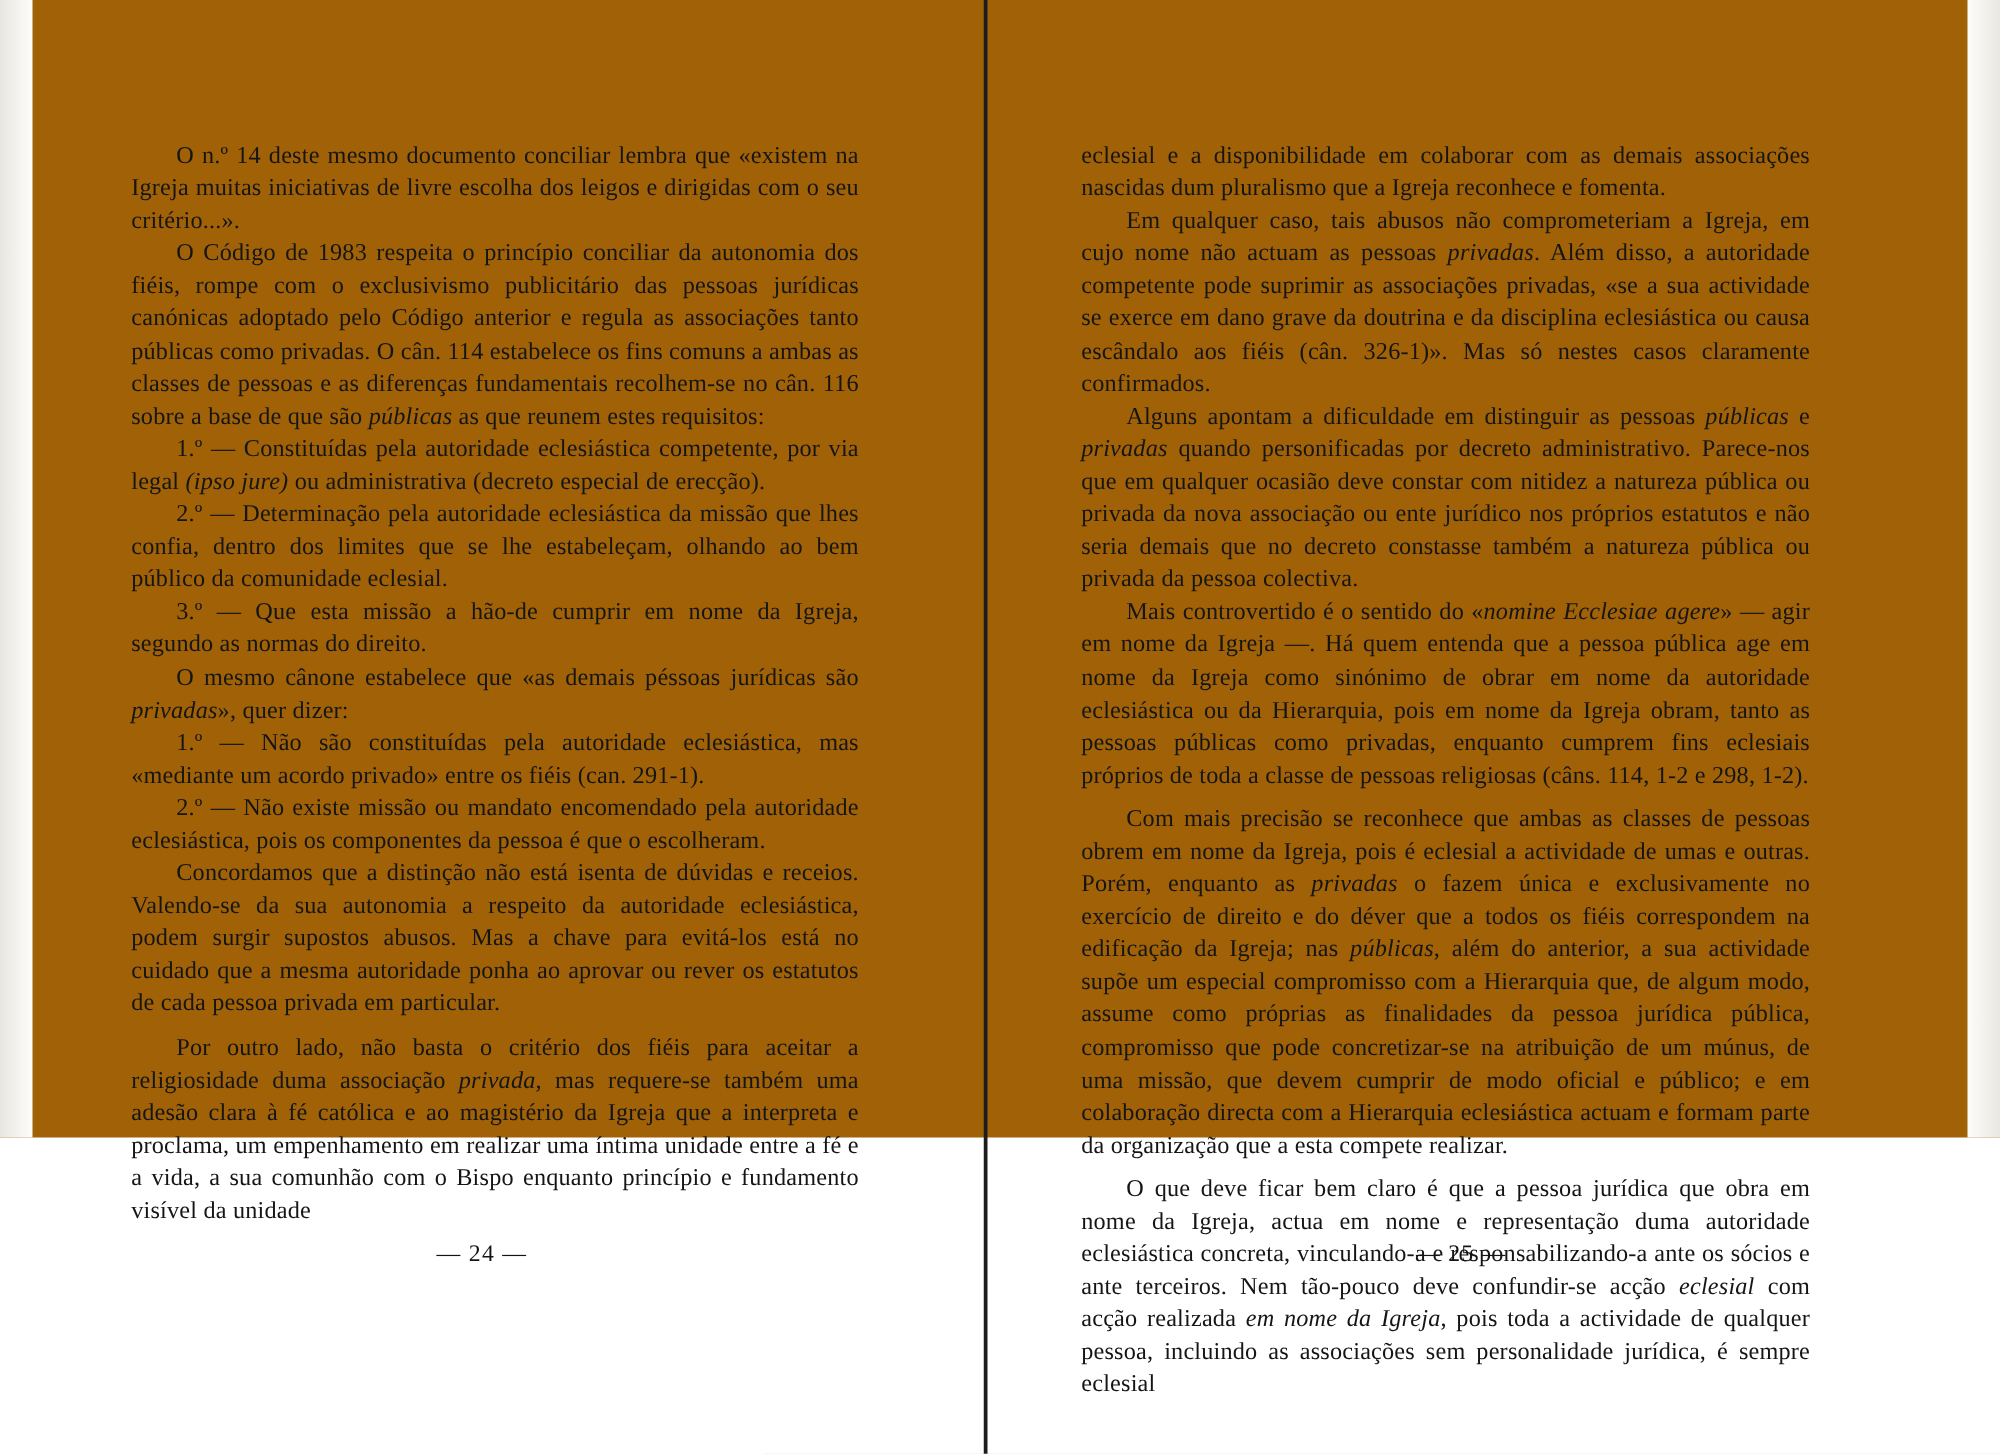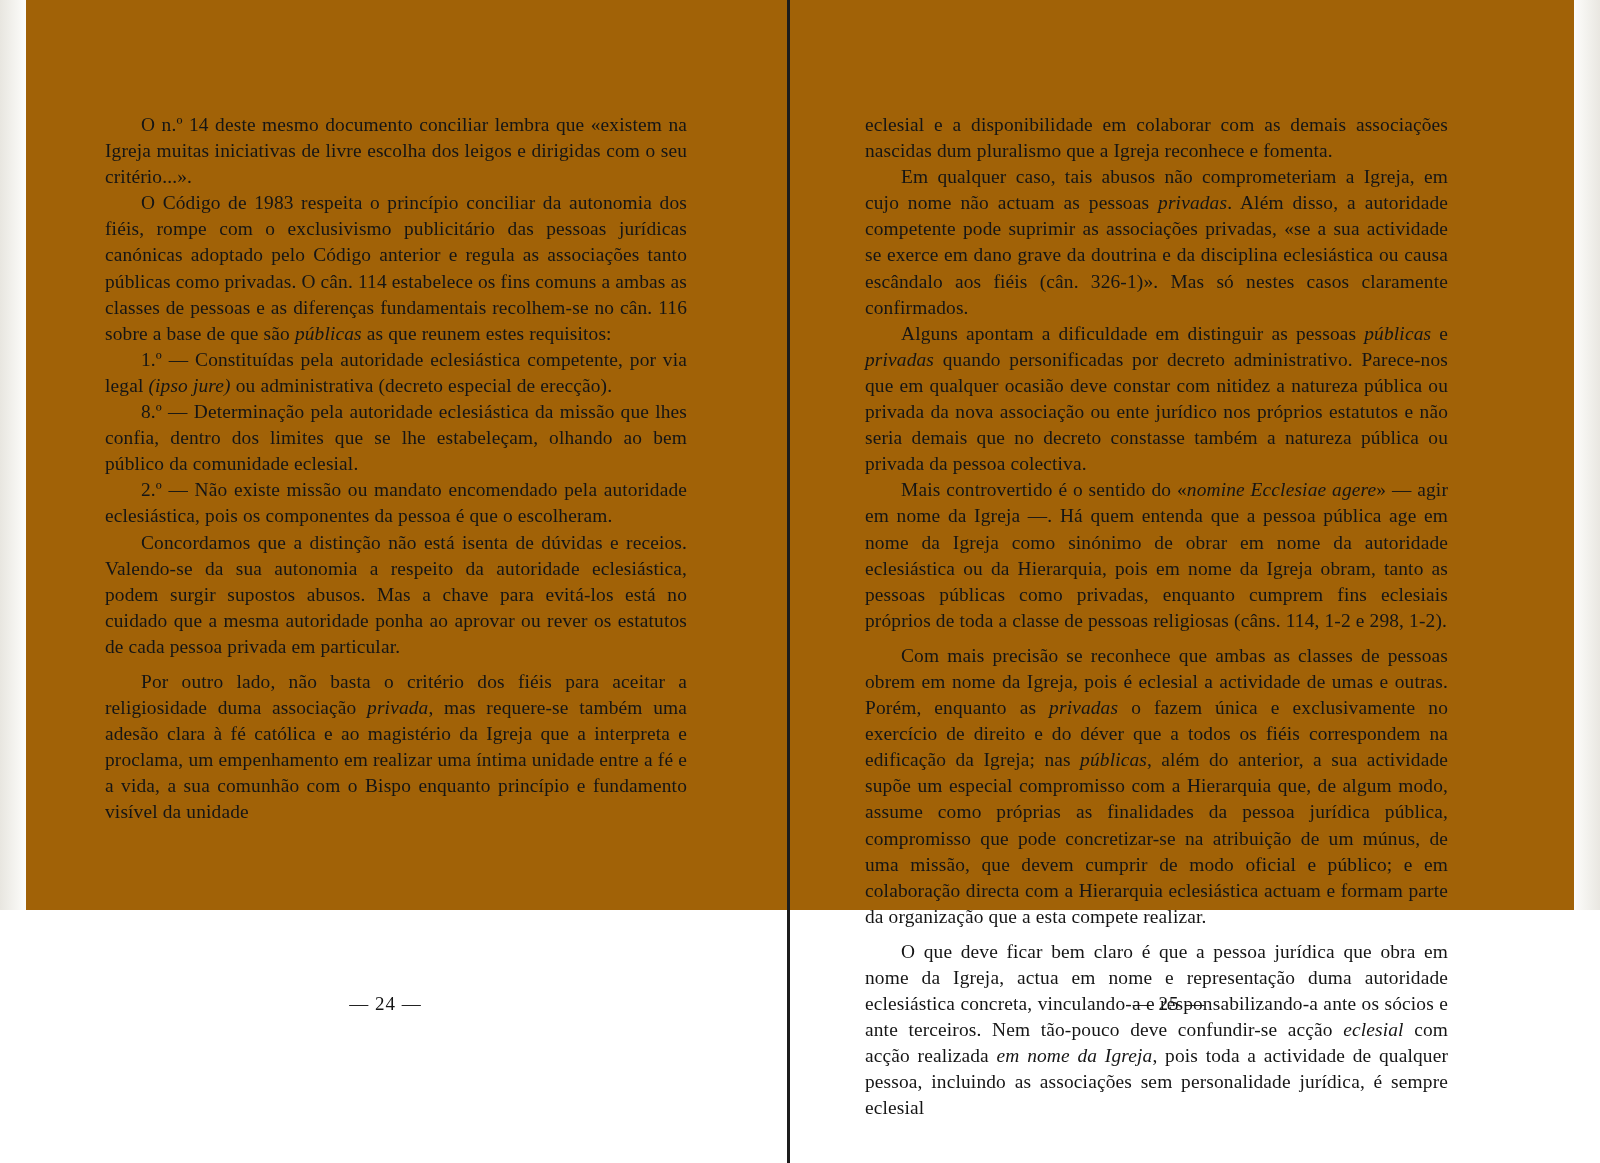--- a/index.html
+++ b/index.html
@@ -96,21 +96,24 @@
 
 <div class="spread">
 
   <div class="gutter"></div>
 
   <div class="page page-left">
     <div class="textblock">
       <p>O n.º 14 deste mesmo documento conciliar lembra que «existem na Igreja muitas iniciativas de livre escolha dos leigos e dirigidas com o seu critério...».</p>
       <p>O Código de 1983 respeita o princípio conciliar da autonomia dos fiéis, rompe com o exclusivismo publicitário das pessoas jurídicas canónicas adoptado pelo Código anterior e regula as associações tanto públicas como privadas.  O cân. 114 estabelece os fins comuns a ambas as classes de pessoas e as diferenças fundamentais recolhem-se no cân. 116 sobre a base de que são <i>públicas</i> as que reunem estes requisitos:</p>
       <p>1.º — Constituídas pela autoridade eclesiástica competente, por via legal <i>(ipso jure)</i> ou administrativa (decreto especial de erecção).</p>
-      <p>8.º — Determinação pela autoridade eclesiástica da missão que lhes confia, dentro dos limites que se lhe estabeleçam, olhando ao bem público da comunidade eclesial.</p>
+      <p>2.º — Determinação pela autoridade eclesiástica da missão que lhes confia, dentro dos limites que se lhe estabeleçam, olhando ao bem público da comunidade eclesial.</p>
+      <p>3.º — Que esta missão a hão-de cumprir em nome da Igreja, segundo as normas do direito.</p>
+      <p>O mesmo cânone estabelece que «as demais péssoas jurídicas são <i>privadas</i>», quer dizer:</p>
+      <p>1.º — Não são constituídas pela autoridade eclesiástica, mas «mediante um acordo privado» entre os fiéis (can. 291-1).</p>
       <p>2.º — Não existe missão ou mandato encomendado pela autoridade eclesiástica, pois os componentes da pessoa é que o escolheram.</p>
       <p>Concordamos que a distinção não está isenta de dúvidas e receios.  Valendo-se da sua autonomia a respeito da autoridade eclesiástica, podem surgir supostos abusos. Mas a chave para evitá-los está no cuidado que a mesma autoridade ponha ao aprovar ou rever os estatutos de cada pessoa privada em particular.</p>
       <p class="gap">Por outro lado, não basta o critério dos fiéis para aceitar a religiosidade duma associação <i>privada</i>, mas requere-se também uma adesão clara à fé católica e ao magistério da Igreja que a interpreta e proclama, um empenhamento em realizar uma íntima unidade entre a fé e a vida, a sua comunhão com o Bispo enquanto princípio e fundamento visível da unidade</p>
     </div>
     <div class="folio">
       <span>— 24 —</span>
     </div>
   </div>
 
   <div class="page page-right">

